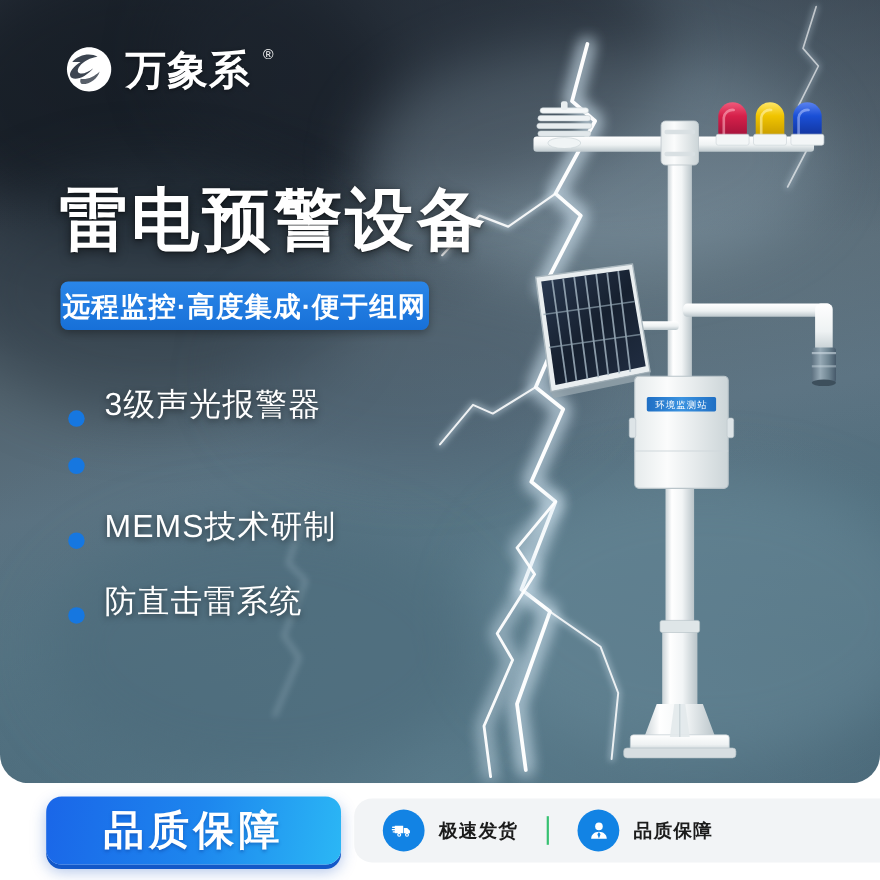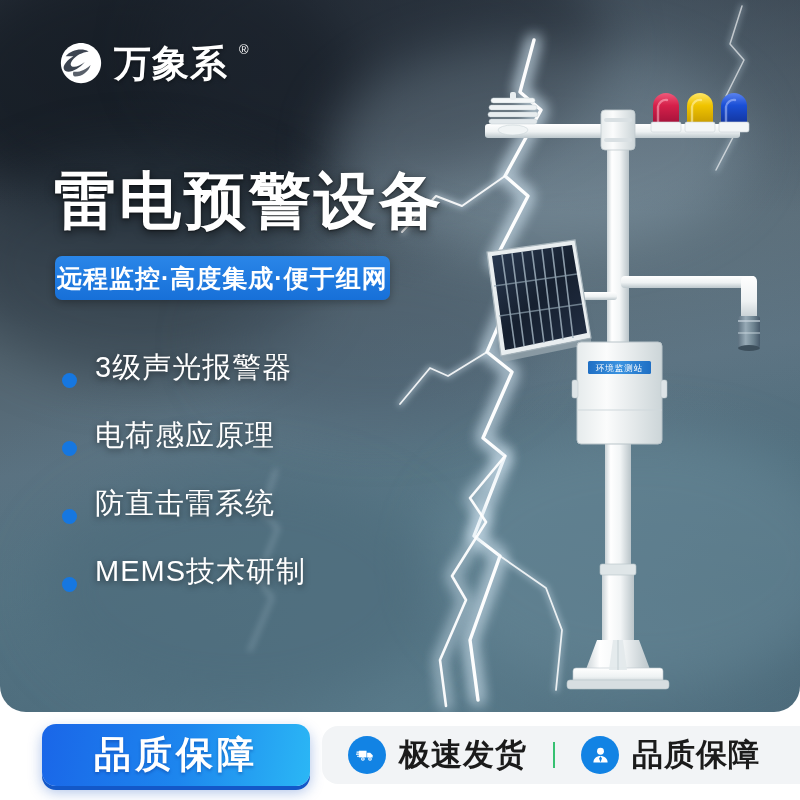--- a/index.html
+++ b/index.html
@@ -199,21 +199,21 @@
     width: 38px; height: 38px;
     border-radius: 50%;
     background: #1283e4;
     display: flex;
     align-items: center;
     justify-content: center;
     flex: 0 0 auto;
   }
   .service-label {
     color: #1b1b1b;
-    font-size: 31px;
+    font-size: 17px;
     font-weight: bold;
     letter-spacing: 1px;
     white-space: nowrap;
   }
   .service-divider {
     width: 2px; height: 26px;
     background: #37c172;
     flex: 0 0 auto;
   }
 </style>
@@ -299,29 +299,28 @@
 
   <div class="subbanner">远程监控·高度集成·便于组网</div>
 
   <div class="features">
     <div class="feature">
       <span class="feature-dot"></span>
       <span class="feature-label">3级声光报警器</span>
     </div>
     <div class="feature">
       <span class="feature-dot"></span>
-      <span class="feature-label">电荷感应原理</span>
+    </div>
+    <div class="feature">
+      <span class="feature-dot"></span>
+      <span class="feature-label">MEMS技术研制</span>
     </div>
     <div class="feature">
       <span class="feature-dot"></span>
       <span class="feature-label">防直击雷系统</span>
-    </div>
-    <div class="feature">
-      <span class="feature-dot"></span>
-      <span class="feature-label">MEMS技术研制</span>
     </div>
   </div>
 
   <svg class="device" viewBox="0 0 345 625" xmlns="http://www.w3.org/2000/svg">
     <defs>
       <linearGradient id="poleG" x1="0" y1="0" x2="1" y2="0">
         <stop offset="0%" stop-color="#c9d2d6"></stop>
         <stop offset="22%" stop-color="#ffffff"></stop>
         <stop offset="58%" stop-color="#f2f5f6"></stop>
         <stop offset="100%" stop-color="#b9c4c9"></stop>

